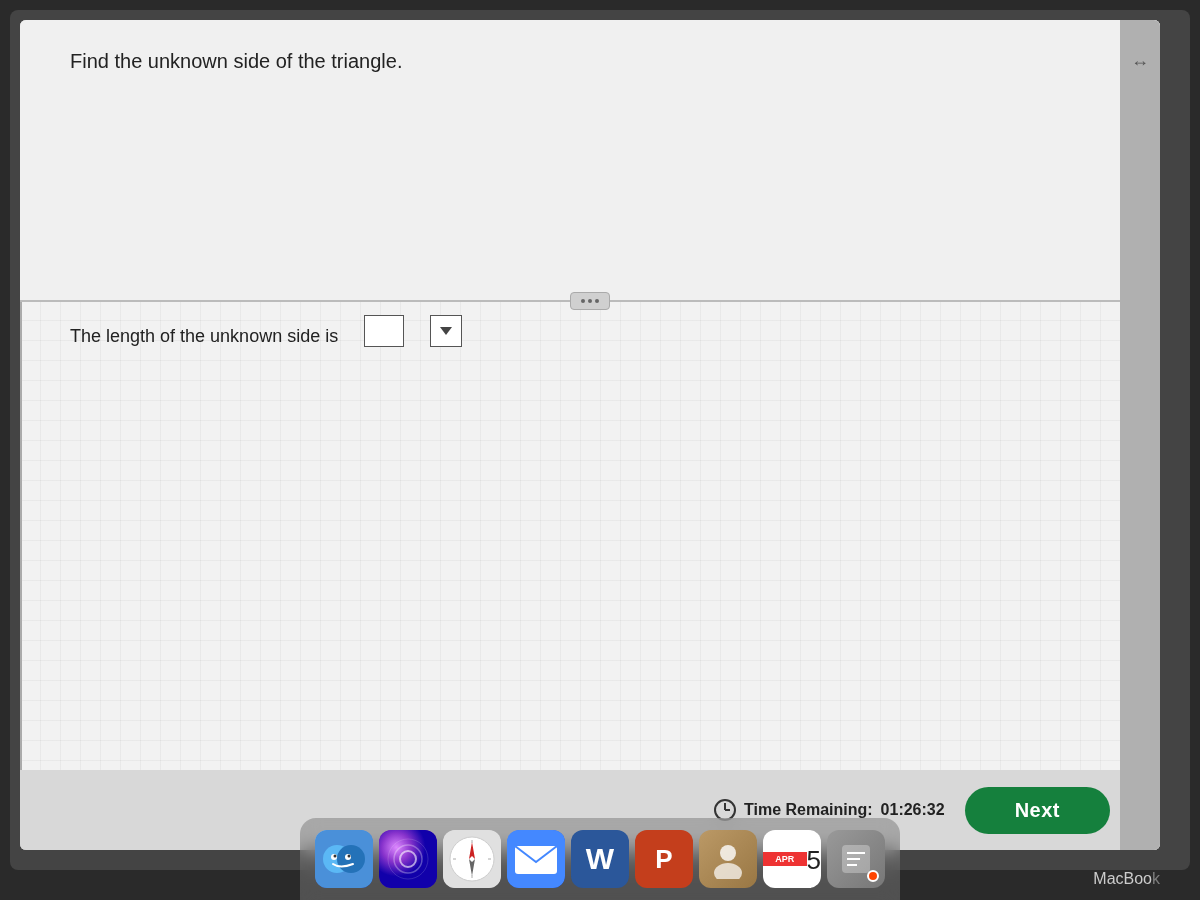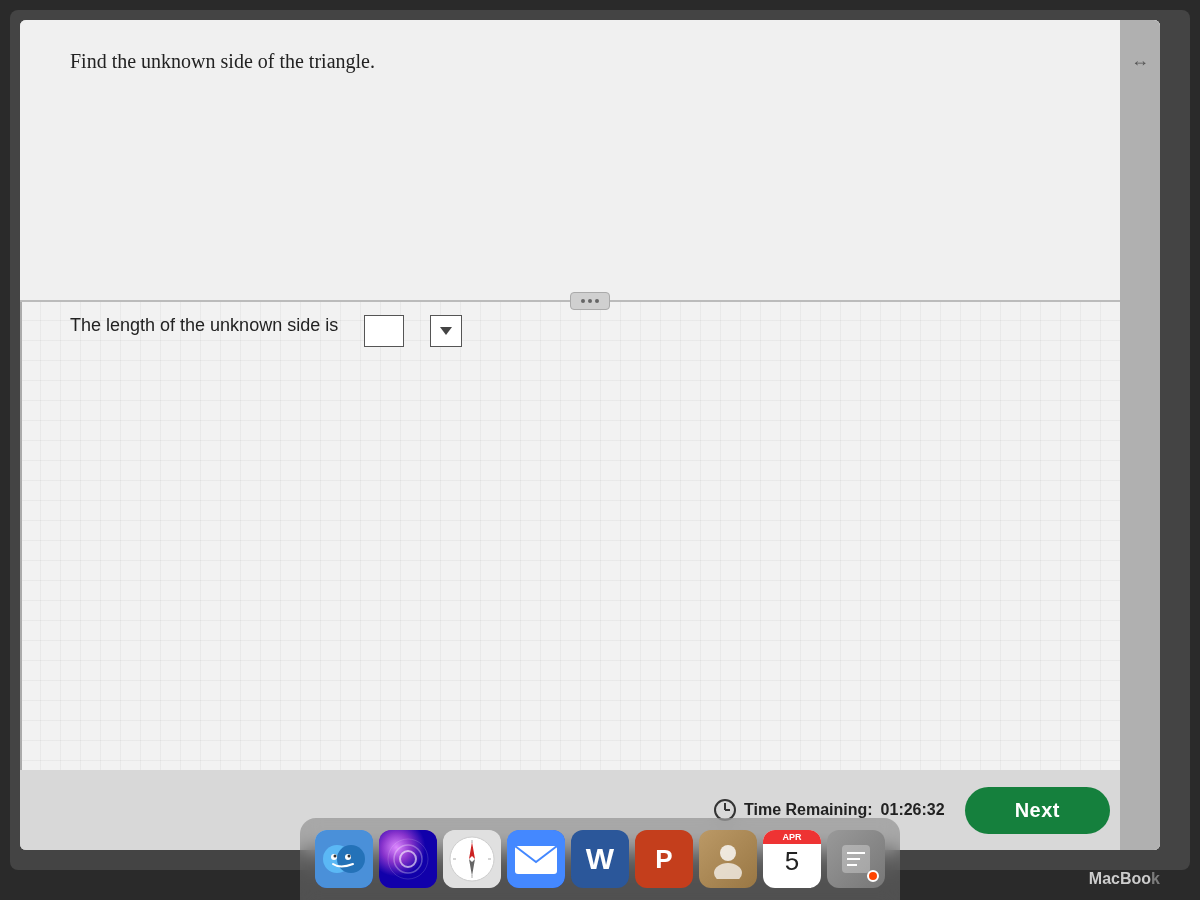--- a/index.html
+++ b/index.html
@@ -21,21 +21,20 @@
       height: 280px;
       background: #f0f0f0;
       padding: 30px 50px;
     }
 
     .question-title {
       font-size: 20px;
       font-weight: 500;
       color: #222;
       margin-bottom: 20px;
-      font-family: Liberation Serif, serif;
     }
 
     
     .triangle-container {
       position: absolute;
       top: 20px;
       right: 80px;
       width: 280px;
       height: 200px;
     }
@@ -75,21 +74,21 @@
       background: #666;
       border-radius: 50%;
     }
 
     
     .answer-section {
       position: absolute;
       top: 295px;
       left: 50px;
       display: flex;
-      align-items: flex-start;
+      align-items: flex-end;
       gap: 26px;
     }
 
     .answer-label {
       font-size: 18px;
       font-weight: 400;
       color: #222;
     }
 
     .answer-input {
@@ -251,21 +250,21 @@
       justify-content: center;
       font-size: 20px;
       font-weight: 900;
       color: white;
     }
 
     
     .dock-calendar {
       background: white;
       display: flex;
-      flex-direction: column;
+      flex-direction: row;
       align-items: center;
       justify-content: flex-start;
       border-radius: 12px;
       overflow: hidden;
     }
     .cal-header {
       width: 100%;
       background: #e33;
       color: white;
       font-size: 9px;
@@ -388,21 +387,21 @@
     </div>
     <button class="next-button">Next</button>
   </div>
 
   <div class="right-strip">
     <span class="resize-icon">↔</span>
   </div>
 
 </div>
 
-<div style="position:absolute;bottom:12px;right:40px;font-size:16px;color:#ccc;font-weight:700;">MacBoo<span style="opacity:0.5">k</span></div>
+<div style="position:absolute;bottom:12px;right:40px;font-size:16px;color:#ccc;font-weight:400;">MacBoo<span style="opacity:0.5">k</span></div>
 
 <div style="position:absolute;bottom:0;left:50%;transform:translateX(-50%);width:600px;height:82px;background:rgba(120,120,120,0.5);backdrop-filter:blur(10px);border-radius:16px 16px 0 0;display:flex;align-items:center;justify-content:center;gap:6px;padding:0 10px;">
 
   <div class="dock-item dock-finder">
     <svg width="58" height="58" viewBox="0 0 58 58">
       <rect width="58" height="58" rx="12" fill="#4a90d9"></rect>
       <circle cx="22" cy="29" r="14" fill="#5bb8f5"></circle>
       <circle cx="36" cy="29" r="14" fill="#2472b8"></circle>
 
       <circle cx="19" cy="27" r="3" fill="white"></circle>

